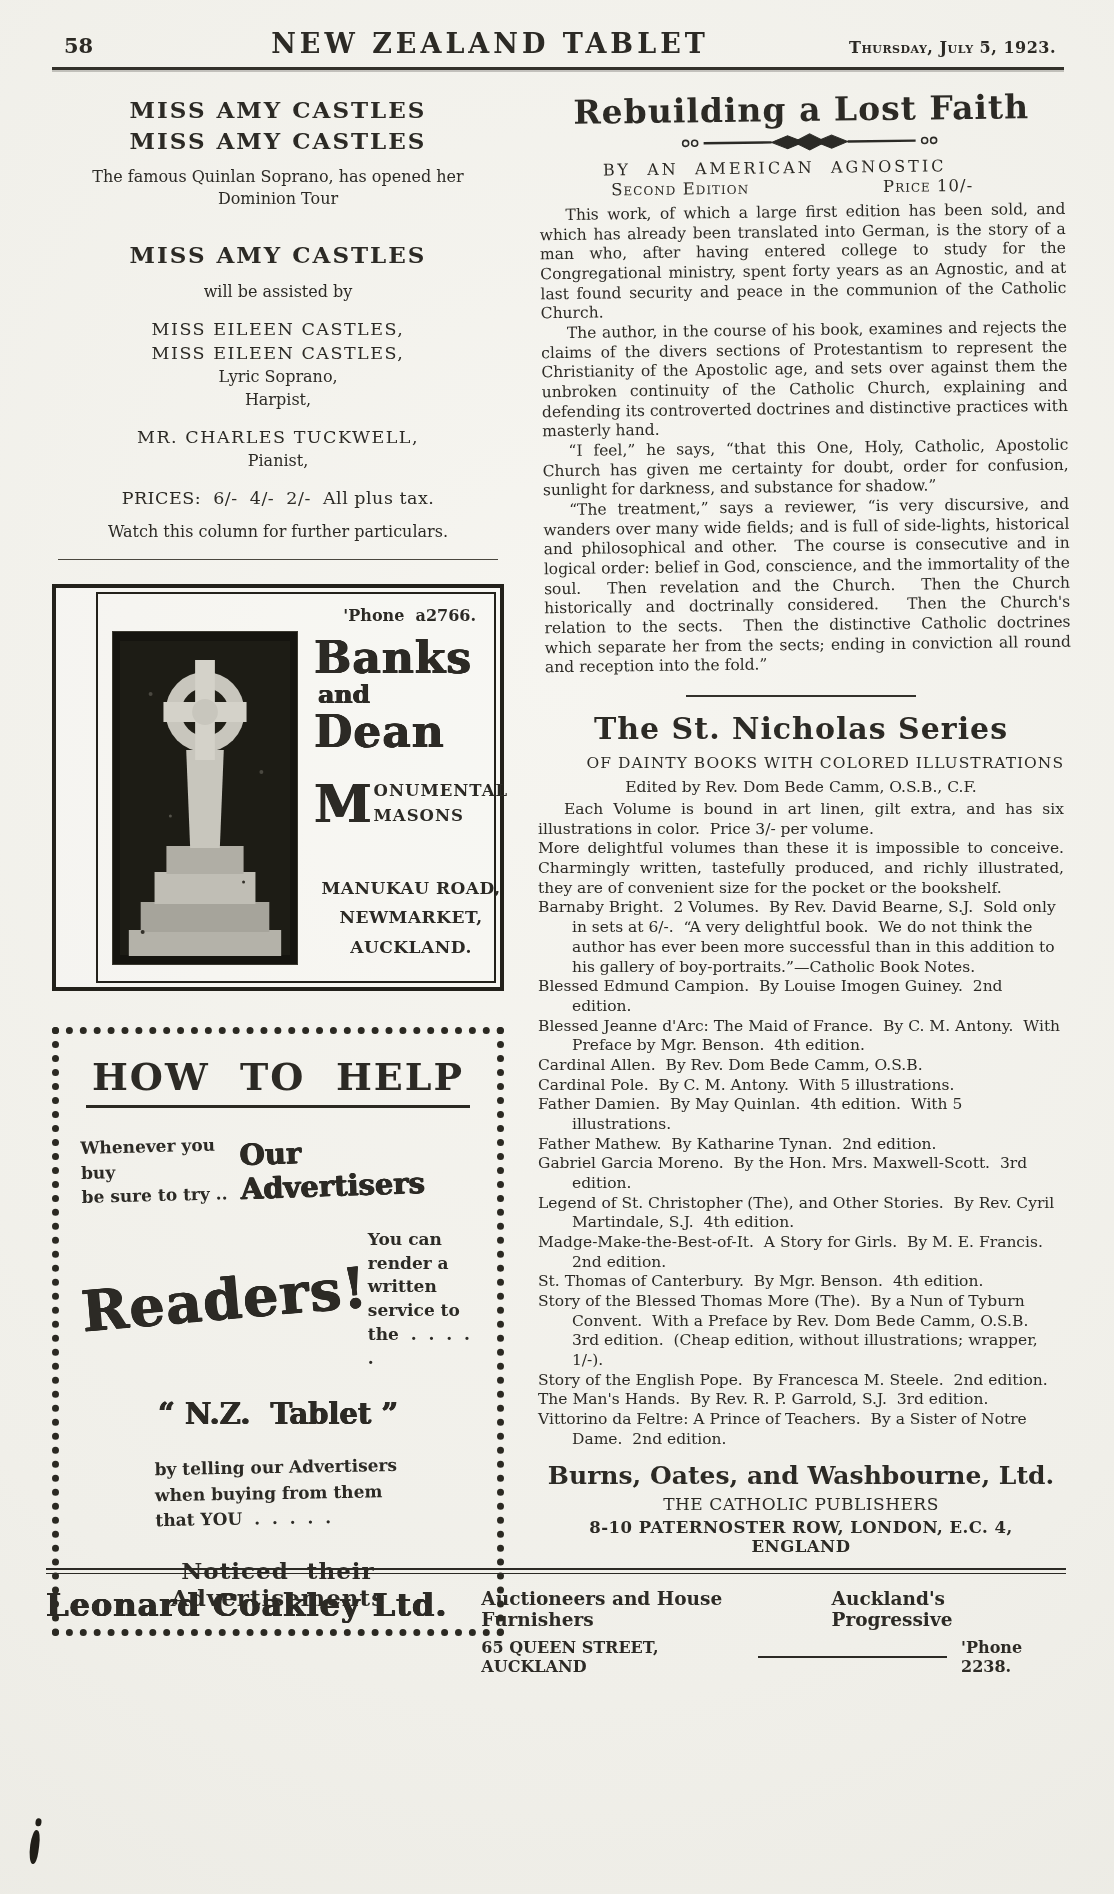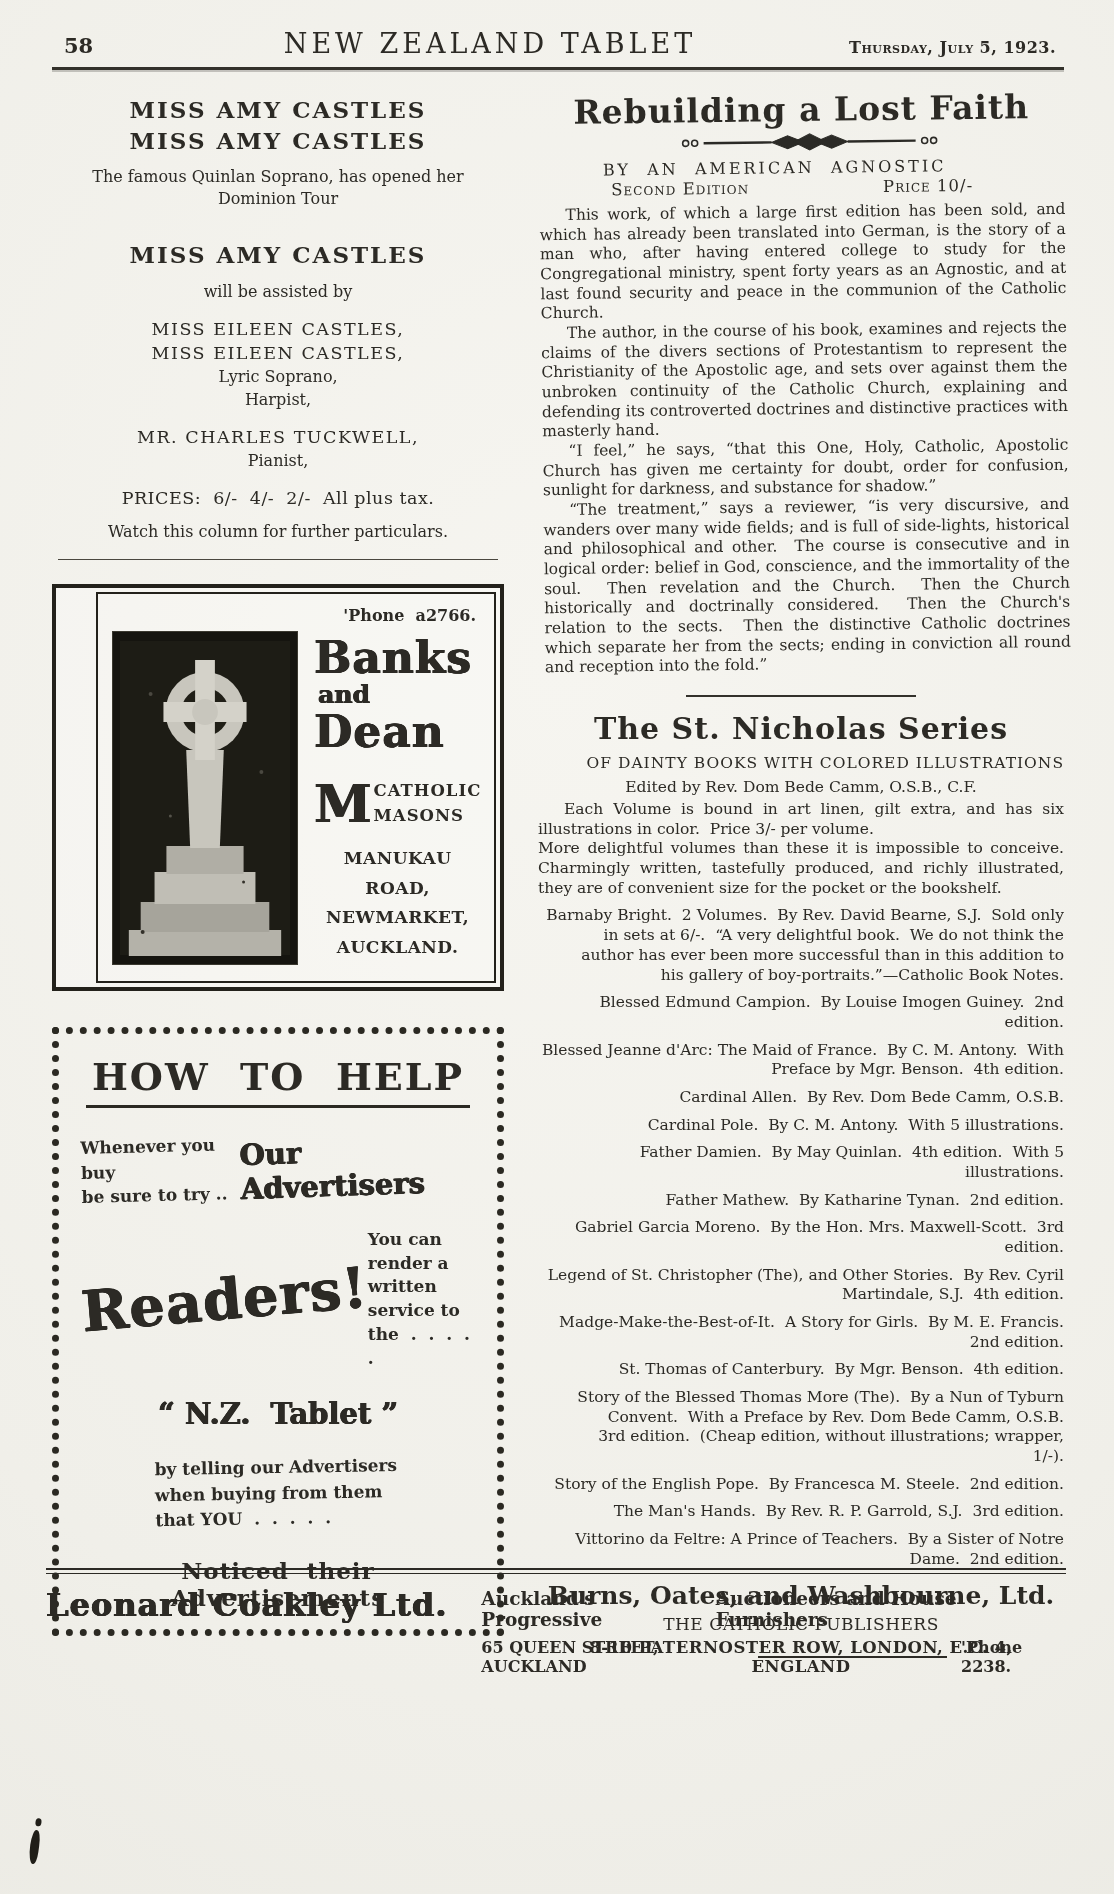--- a/index.html
+++ b/index.html
@@ -13,21 +13,21 @@
     font-family:"DejaVu Serif","Liberation Serif",serif;
     padding:26px 50px 0 52px;
     overflow:hidden;
   }
   [data-bind] { white-space:pre-wrap; }
   .heavy { text-shadow:0.7px 0 0 currentColor, -0.4px 0 0 currentColor, 0 0.4px 0 currentColor; }
 
   
   .masthead-row { display:grid; grid-template-columns:110px 1fr 250px; align-items:baseline; padding:2px 8px 8px 12px; }
   .page-num { font-size:21px; font-weight:700; }
-  .masthead { text-align:center; font-size:27px; font-weight:400; letter-spacing:4px; }
+  .masthead { text-align:center; font-size:27px; font-weight:700; letter-spacing:4px; }
   .issue-date { text-align:right; font-size:16px; font-weight:700; font-variant:small-caps; letter-spacing:0.5px; }
   .header-rule { border-top:3px solid #33312b; box-shadow:0 2px 0 rgba(51,49,43,0.25); margin-bottom:18px; }
 
   
   .columns { display:flex; gap:34px; }
   .col-left { flex:0 0 452px; width:452px; }
   .col-right { flex:1; padding-top:2px; }
 
   
   .castles-ad { text-align:center; padding-top:6px; }
@@ -79,21 +79,21 @@
   .smallcaps { font-variant:small-caps; letter-spacing:1px; }
   .body-par { font-size:15.5px; line-height:1.27; text-align:justify; text-indent:26px; }
 
   
   .section-rule { width:230px; border-top:2px solid #33312b; margin:20px auto 14px; }
   .sn-title { font-size:30px; }
   .sn-subtitle { text-align:right; font-size:15.5px; letter-spacing:1px; margin-top:8px; }
   .sn-edited { text-align:center; font-size:15.5px; margin-top:6px; }
   .sn-intro { margin-top:4px; }
   .sn-intro2 { text-indent:0; }
-  .book { font-size:15.5px; line-height:1.27; padding-left:34px; text-indent:-34px; margin-top:8px; text-align:right; }
+  .book { font-size:15.5px; line-height:1.27; padding-left:34px; text-indent:-34px; margin-top:0; text-align:left; }
 
   
   .publisher { text-align:center; margin-top:12px; }
   .pub-name { font-size:25px; font-weight:700; }
   .pub-role { font-size:17px; margin-top:4px; letter-spacing:0.5px; }
   .pub-addr { font-size:16.5px; font-weight:700; margin-top:4px; letter-spacing:0.5px; }
 
   
   .footer { position:absolute; left:46px; right:48px; top:1568px; border-top:2px solid #2c2a25; padding-top:3px; }
   .footer-inner { border-top:1.5px solid #2c2a25; display:flex; align-items:flex-start; padding-top:12px; }
@@ -167,21 +167,21 @@
                 <circle cx="30" cy="300" r="2" fill="#33312a"></circle>
               </svg>
             </div>
             <div class="banks-text">
               <div class="banks-name heavy" data-bind="banks_dean_ad.name_line1">Banks</div>
               <div class="banks-and heavy" data-bind="banks_dean_ad.name_line2">and</div>
               <div class="banks-name heavy" data-bind="banks_dean_ad.name_line3">Dean</div>
               <div class="masons-block">
                 <span class="bigM heavy" data-bind="banks_dean_ad.trade_initial">M</span>
                 <span class="masons-lines">
-                  <span data-bind="banks_dean_ad.trade_word_rest">CATHOLIC</span>
+                  <span data-bind="banks_dean_ad.trade_word_rest">ONUMENTAL</span>
                   <span data-bind="banks_dean_ad.trade_word2">MASONS</span>
                 </span>
               </div>
               <div class="banks-addr">
                 <div data-bind="banks_dean_ad.address_line1">MANUKAU ROAD,</div>
                 <div data-bind="banks_dean_ad.address_line2">NEWMARKET,</div>
                 <div data-bind="banks_dean_ad.address_line3">AUCKLAND.</div>
               </div>
             </div>
           </div>
@@ -280,22 +280,22 @@
       </div>
 
     </section>
   </main>
 
   <footer class="footer">
     <div class="footer-inner">
       <div class="footer-company heavy" data-bind="footer.company">Leonard Coakley Ltd.</div>
       <div class="footer-right">
         <div class="footer-tagline">
+          <span data-bind="footer.tagline_right">Auctioneers and House Furnishers</span>
           <span data-bind="footer.tagline_left">Auckland's Progressive</span>
-          <span data-bind="footer.tagline_right">Auctioneers and House Furnishers</span>
         </div>
         <div class="footer-addr-row">
           <span data-bind="footer.address">65 QUEEN STREET, AUCKLAND</span>
           <span class="dash-line"></span>
           <span data-bind="footer.phone">'Phone 2238.</span>
         </div>
       </div>
     </div>
   </footer>
 

